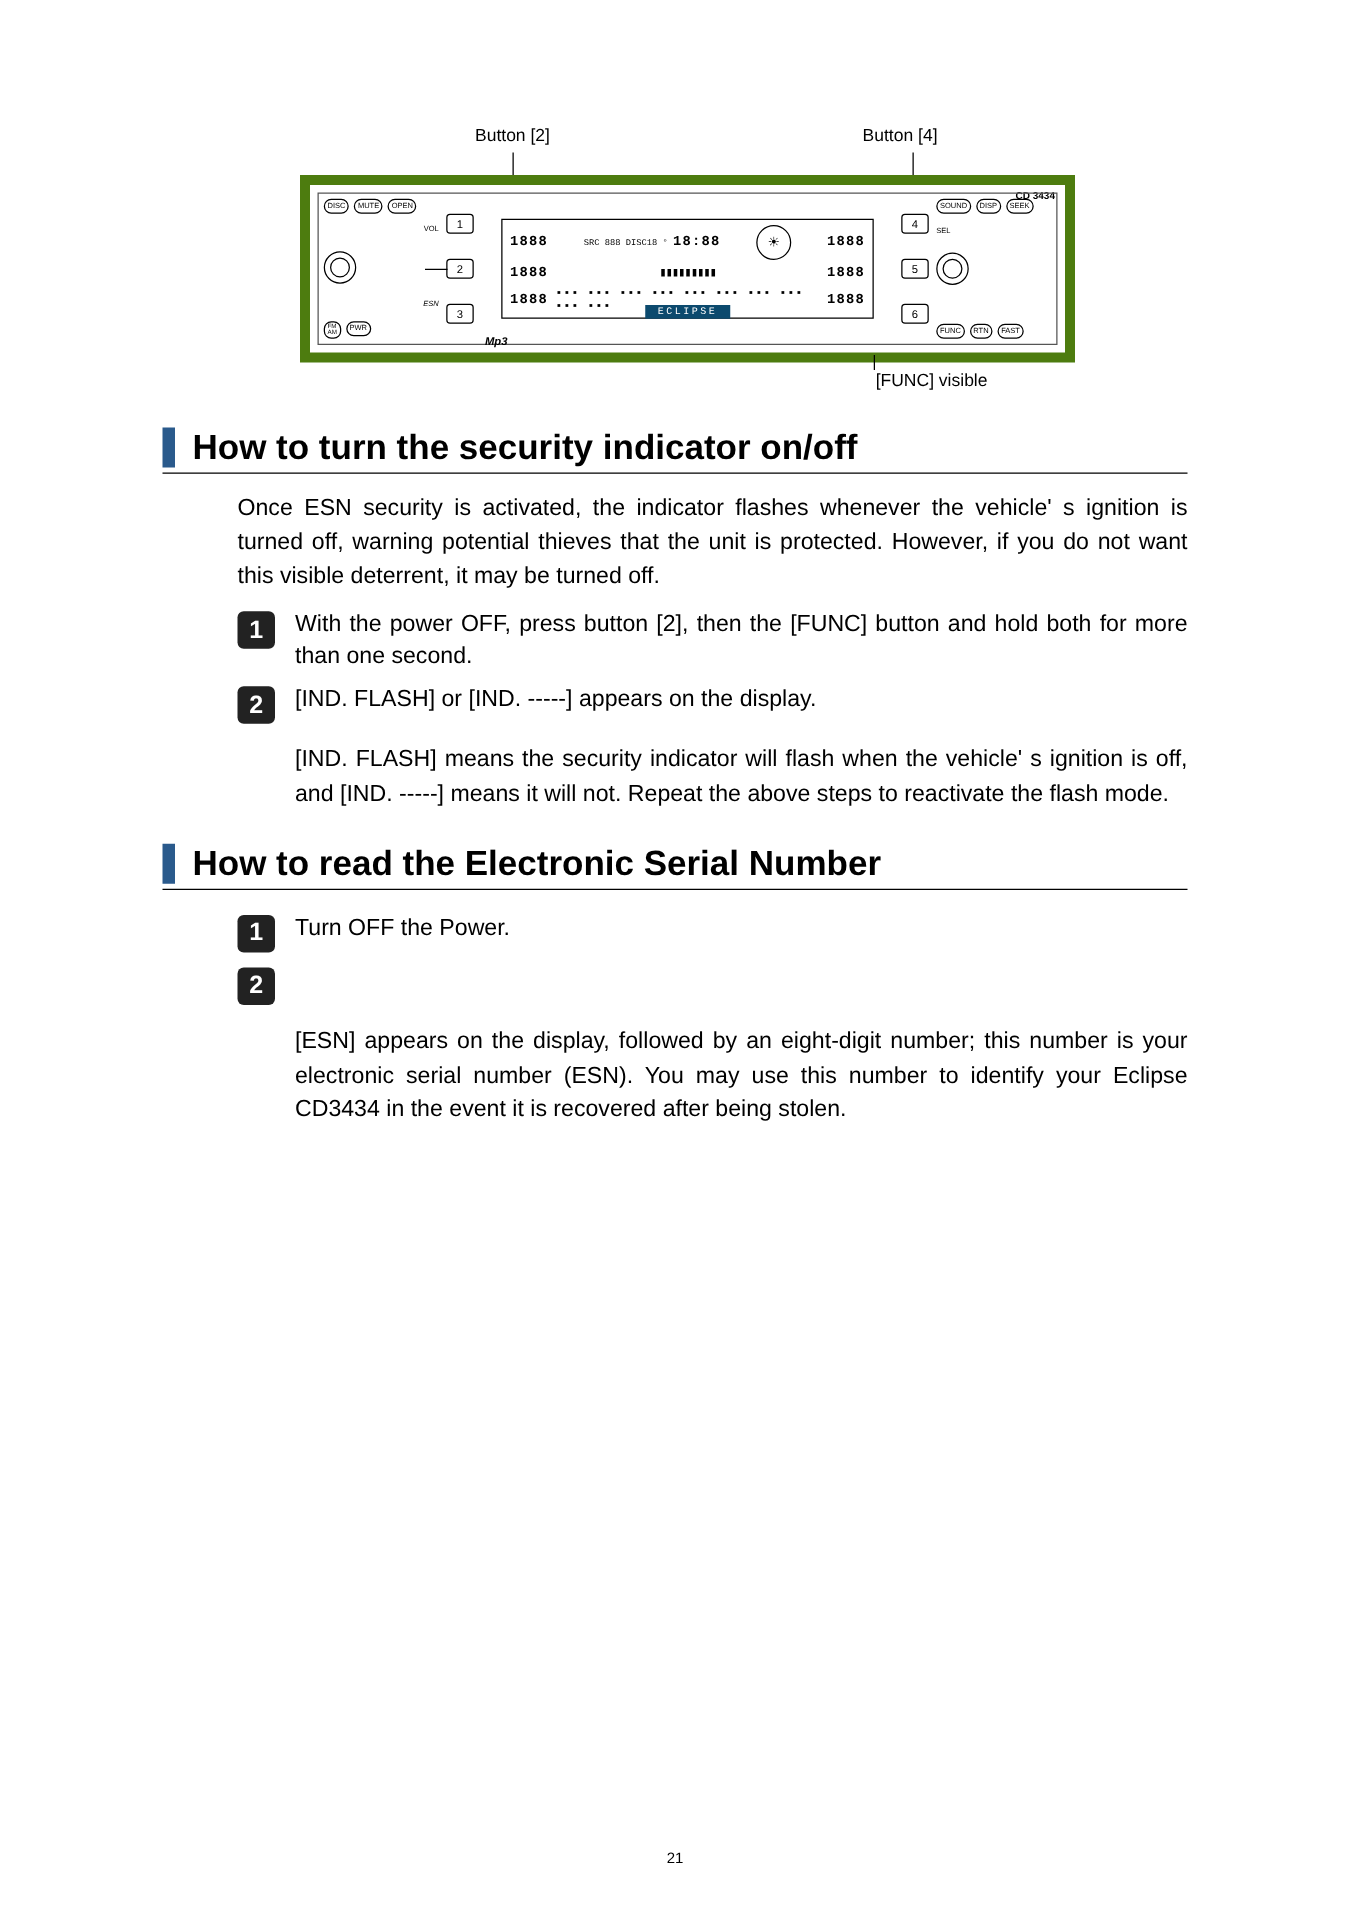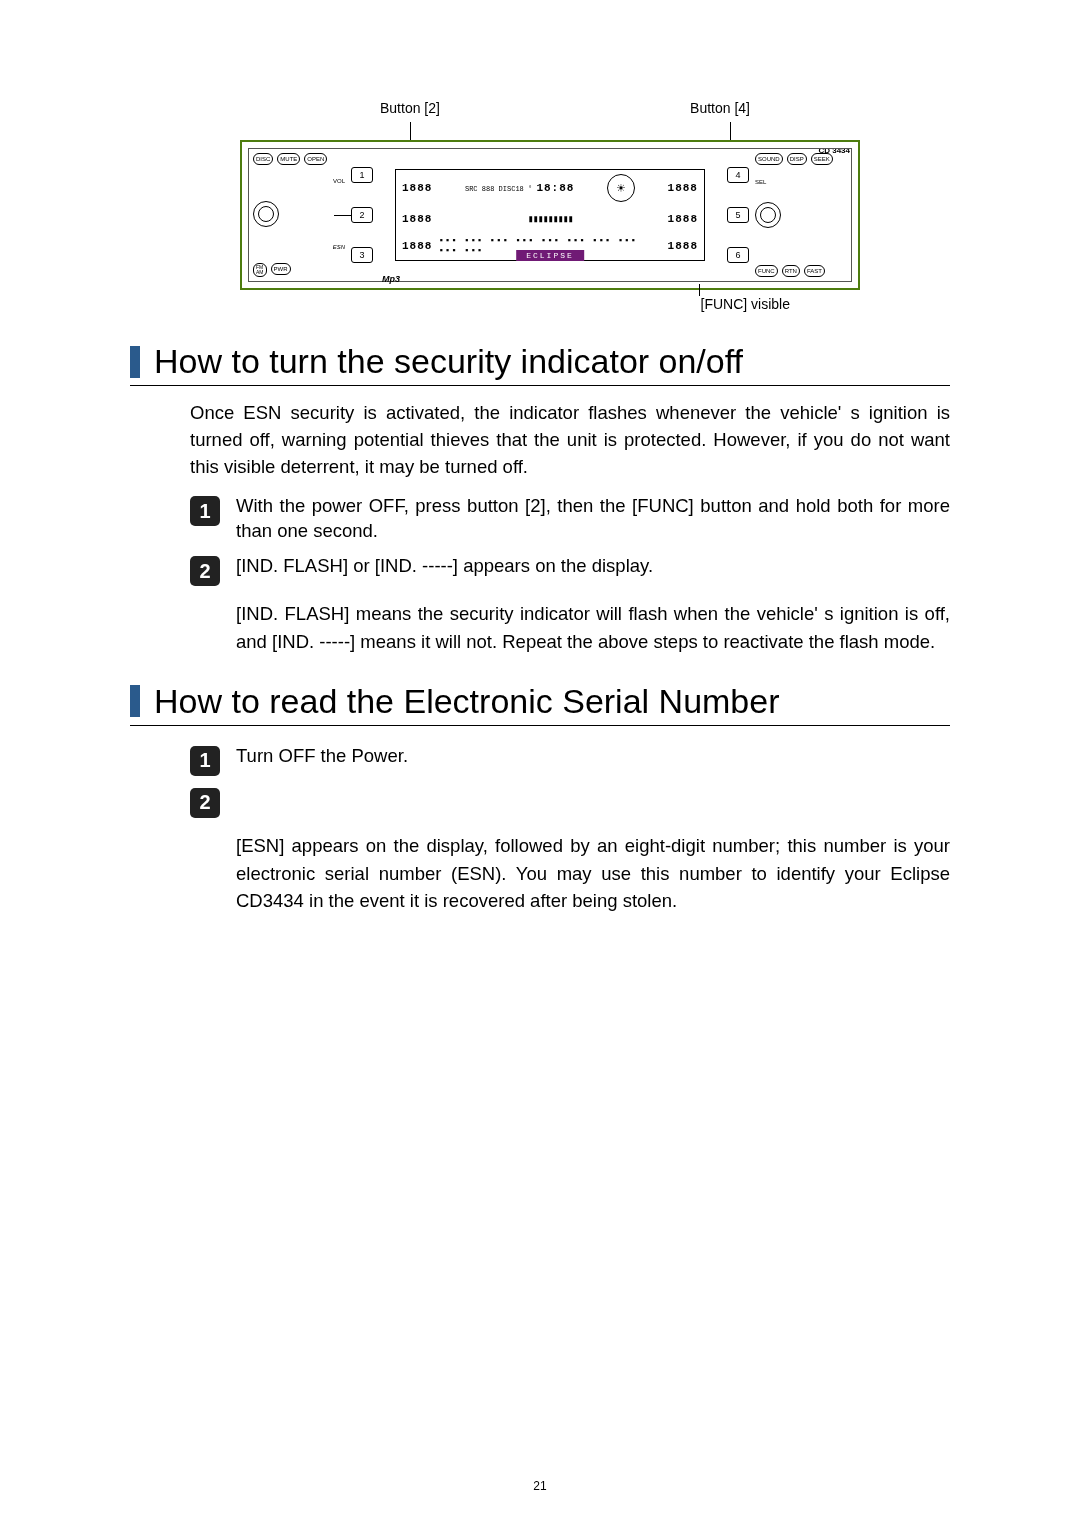--- a/index.html
+++ b/index.html
@@ -46,21 +46,21 @@
   .callout-line-top {
     position: relative;
     height: 18px;
   }
   .cline {
     position: absolute;
     width: 1px;
     background: #000;
   }
   .radio {
-    border: 2px solid #4d7c0f;
+    border: 8px solid #4d7c0f;
     height: 150px;
     position: relative;
     background: #fff;
   }
   .radio-inner {
     position: absolute;
     inset: 6px;
     border: 1px solid #555;
     display: flex;
   }
@@ -128,21 +128,21 @@
   .dashes { letter-spacing: 1px; font-size: 9px; color:#000; }
   .sunicon{
     width:28px;height:28px;border:1px solid #000;border-radius:50%;
     display:inline-flex;align-items:center;justify-content:center;font-size:14px;
   }
   .brand {
     position: absolute;
     bottom: -1px;
     left: 50%;
     transform: translateX(-50%);
-    background: #701a75;
+    background: #0c4a6e;
     color: #fff;
     font-size: 8px;
     padding: 1px 10px;
     letter-spacing: 2px;
   }
   .mp3 {
     position: absolute;
     left: 140px;
     bottom: 4px;
     font-style: italic;
@@ -170,22 +170,22 @@
     padding-bottom: 4px;
     margin-top: 26px;
     gap: 14px;
   }
   .section-bar {
     width: 10px;
     height: 32px;
     background: #2a5a8c;
   }
   .section-title {
-    font-size: 34px;
-    font-weight: normal;
+    font-size: 28px;
+    font-weight: bold;
   }
   .body-text {
     font-size: 18.5px;
     line-height: 1.45;
     margin: 14px 0 14px 60px;
     text-align: justify;
   }
   .step {
     display: flex;
     gap: 16px;

